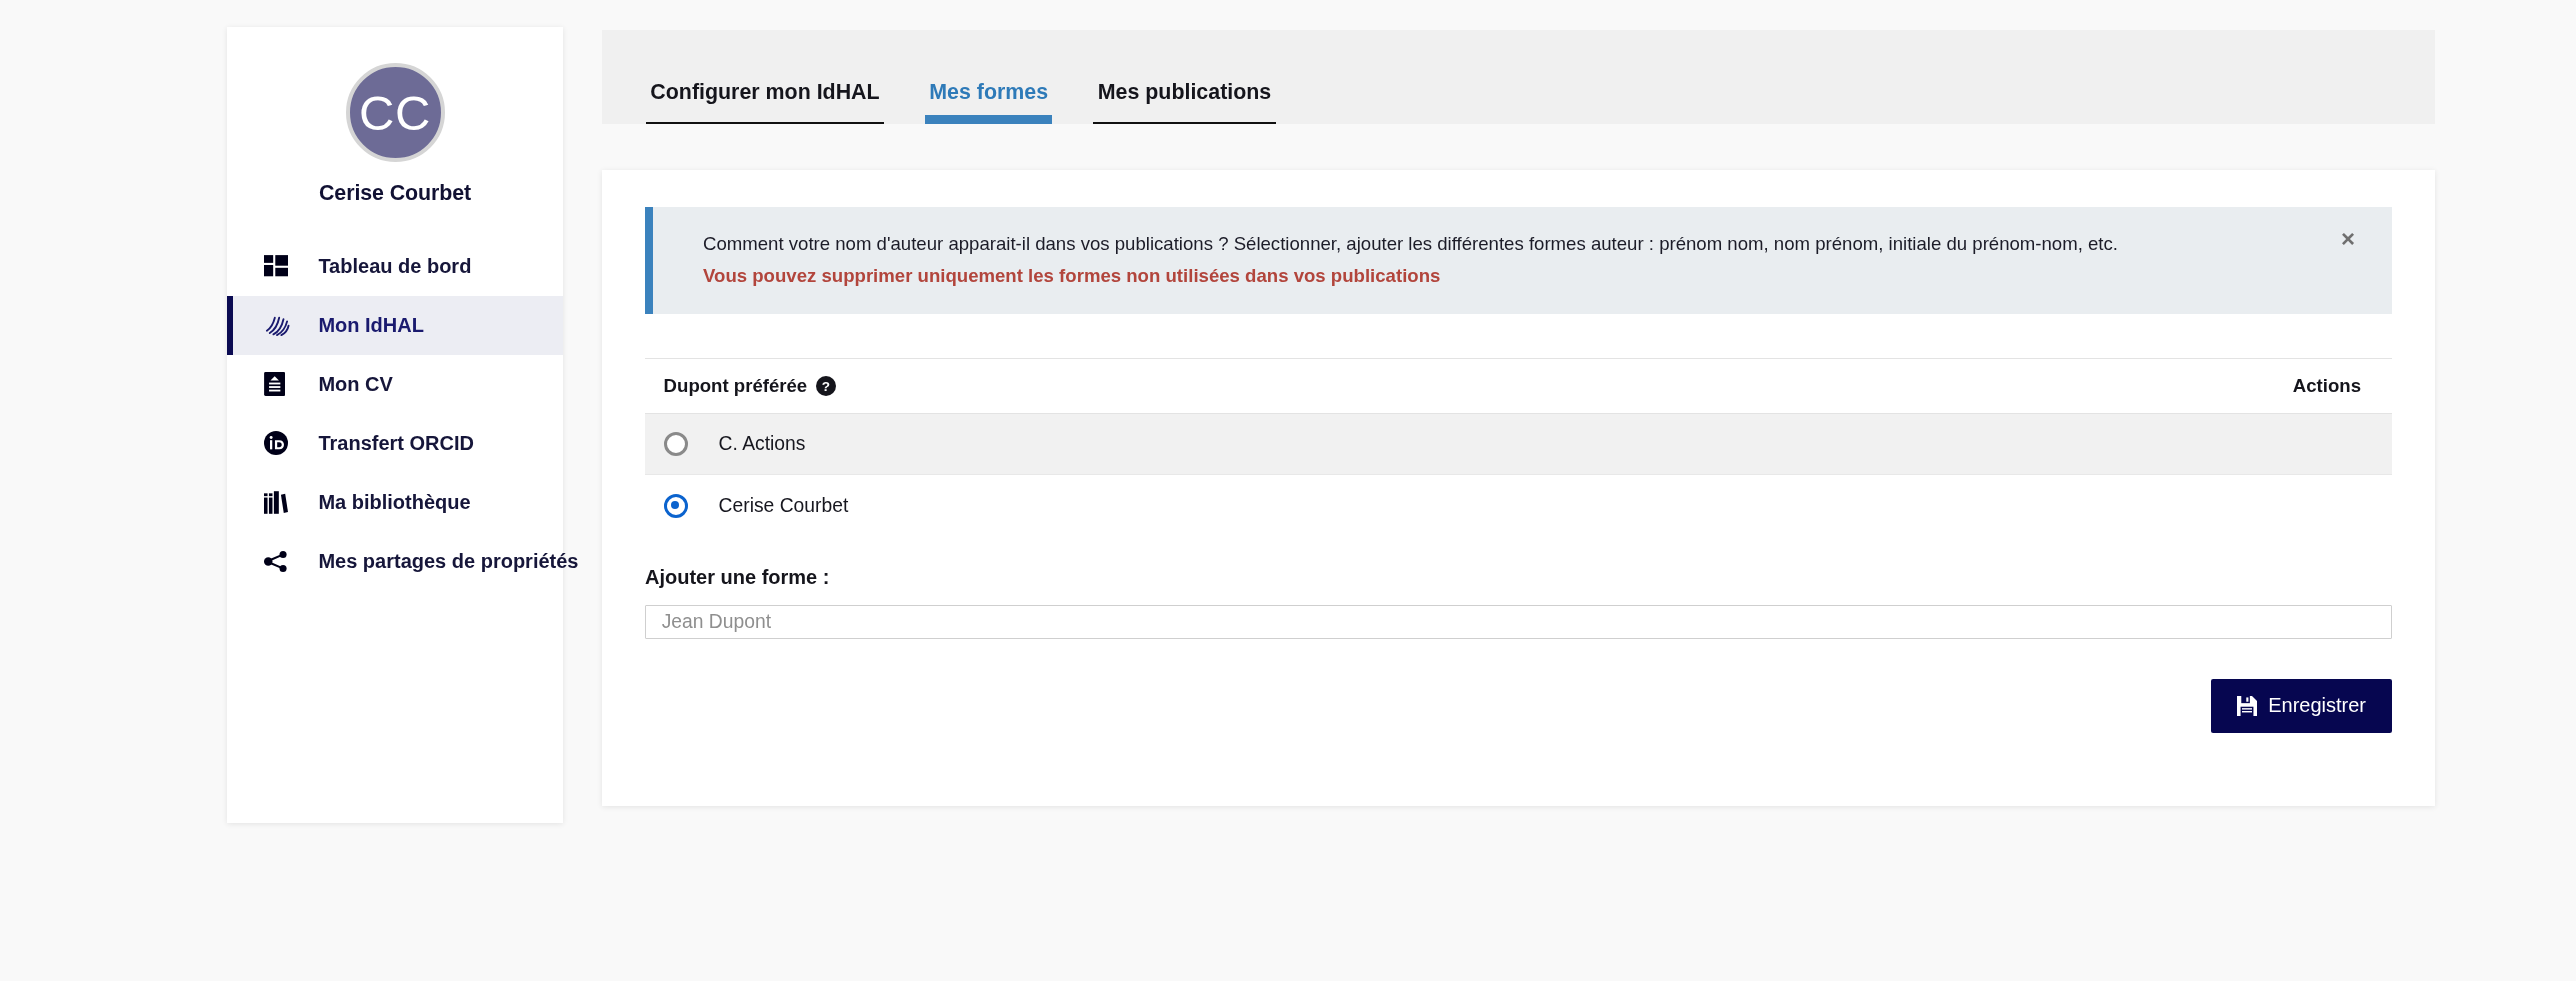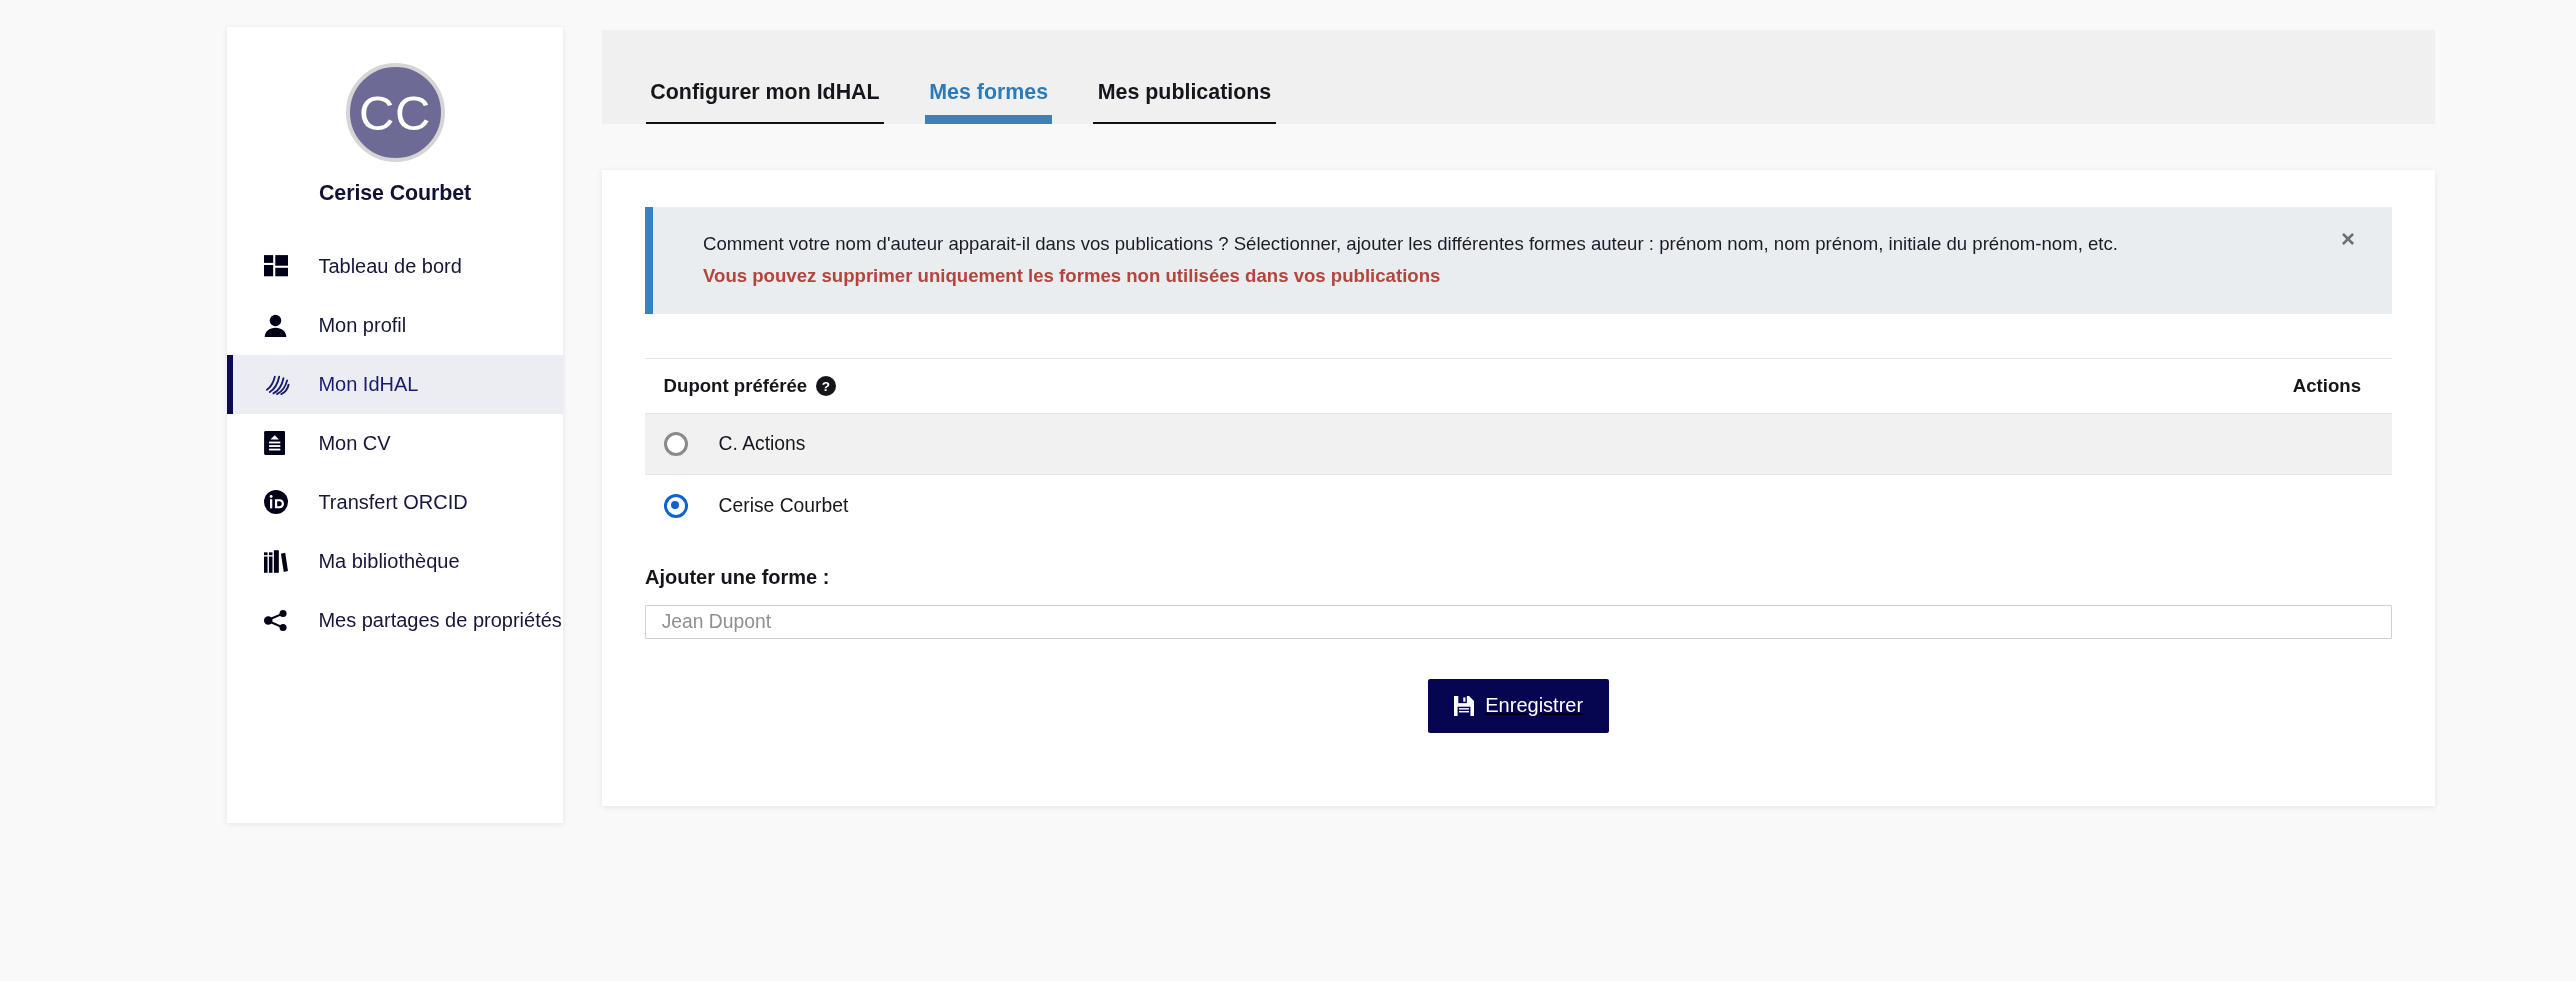--- a/index.html
+++ b/index.html
@@ -44,20 +44,21 @@
   .profile-name {
     text-align: center;
     margin-top: 18.6px;
     font-size: 21.4px;
     font-weight: bold;
     color: #111133;
     letter-spacing: -0.1px;
   }
   .nav {
     margin-top: 31px;
+    font-weight: bold;
   }
   .nav-item {
     position: relative;
     display: flex; align-items: center;
     height: 59px;
     padding-left: 37px;
     color: #16163a;
     font-size: 20px;
     cursor: pointer;
   }
@@ -228,23 +229,22 @@
     border-radius: 1px;
     background: #ffffff;
     font-size: 19.3px;
     color: #17171f;
     padding: 0 15.7px;
     font-family: "Liberation Sans", sans-serif;
   }
   .text-input::placeholder { color: #8f8f8f; }
 
   .btn-wrap {
-    display: flex; justify-content: center;
+    display: flex; justify-content: flex-end;
     margin-top: 40px;
-    text-decoration: underline;
   }
   .btn-save {
     background: #060650;
     color: #ffffff;
     border: none;
     height: 54px;
     padding: 0 26px;
     font-size: 20px;
     font-family: "Liberation Sans", sans-serif;
     border-radius: 2.1px;
@@ -274,29 +274,20 @@
           <svg width="24" height="21.4" viewBox="0 0 34 30" fill="#000018">
             <rect x="0" y="0" width="13" height="11"></rect>
               <rect x="16" y="0" width="18" height="15"></rect>
             <rect x="0" y="14" width="13" height="16"></rect>
               <rect x="16" y="18" width="18" height="12"></rect>
           </svg>
         </span>
         <span class="nav-label">Tableau de bord</span>
       </div>
 
-      <div class="nav-item">
-        <span class="nav-icon">
-          <svg width="23" height="23" viewBox="0 0 32 32" fill="#000018">
-            <circle cx="16" cy="9" r="8"></circle>
-            <path d="M1 32c0-8.2 6.7-13 15-13s15 4.8 15 13z"></path>
-          </svg>
-        </span>
-        <span class="nav-label">Mon profil</span>
-      </div>
 
       <div class="nav-item active">
         <span class="nav-icon">
           <svg width="26" height="26" viewBox="0 0 36 36" fill="none" stroke="#1a1a6e" stroke-width="2.6" stroke-linecap="round">
             <path d="M4 26 C10 22 13 16 15 8"></path>
             <path d="M8 29 C15 25 19 18 21 8"></path>
             <path d="M13 31 C21 27 25 19 27 10"></path>
             <path d="M18 32 C26 28 30 21 32 13"></path>
             <path d="M24 32 C30 29 33 24 34 19"></path>
           </svg>

